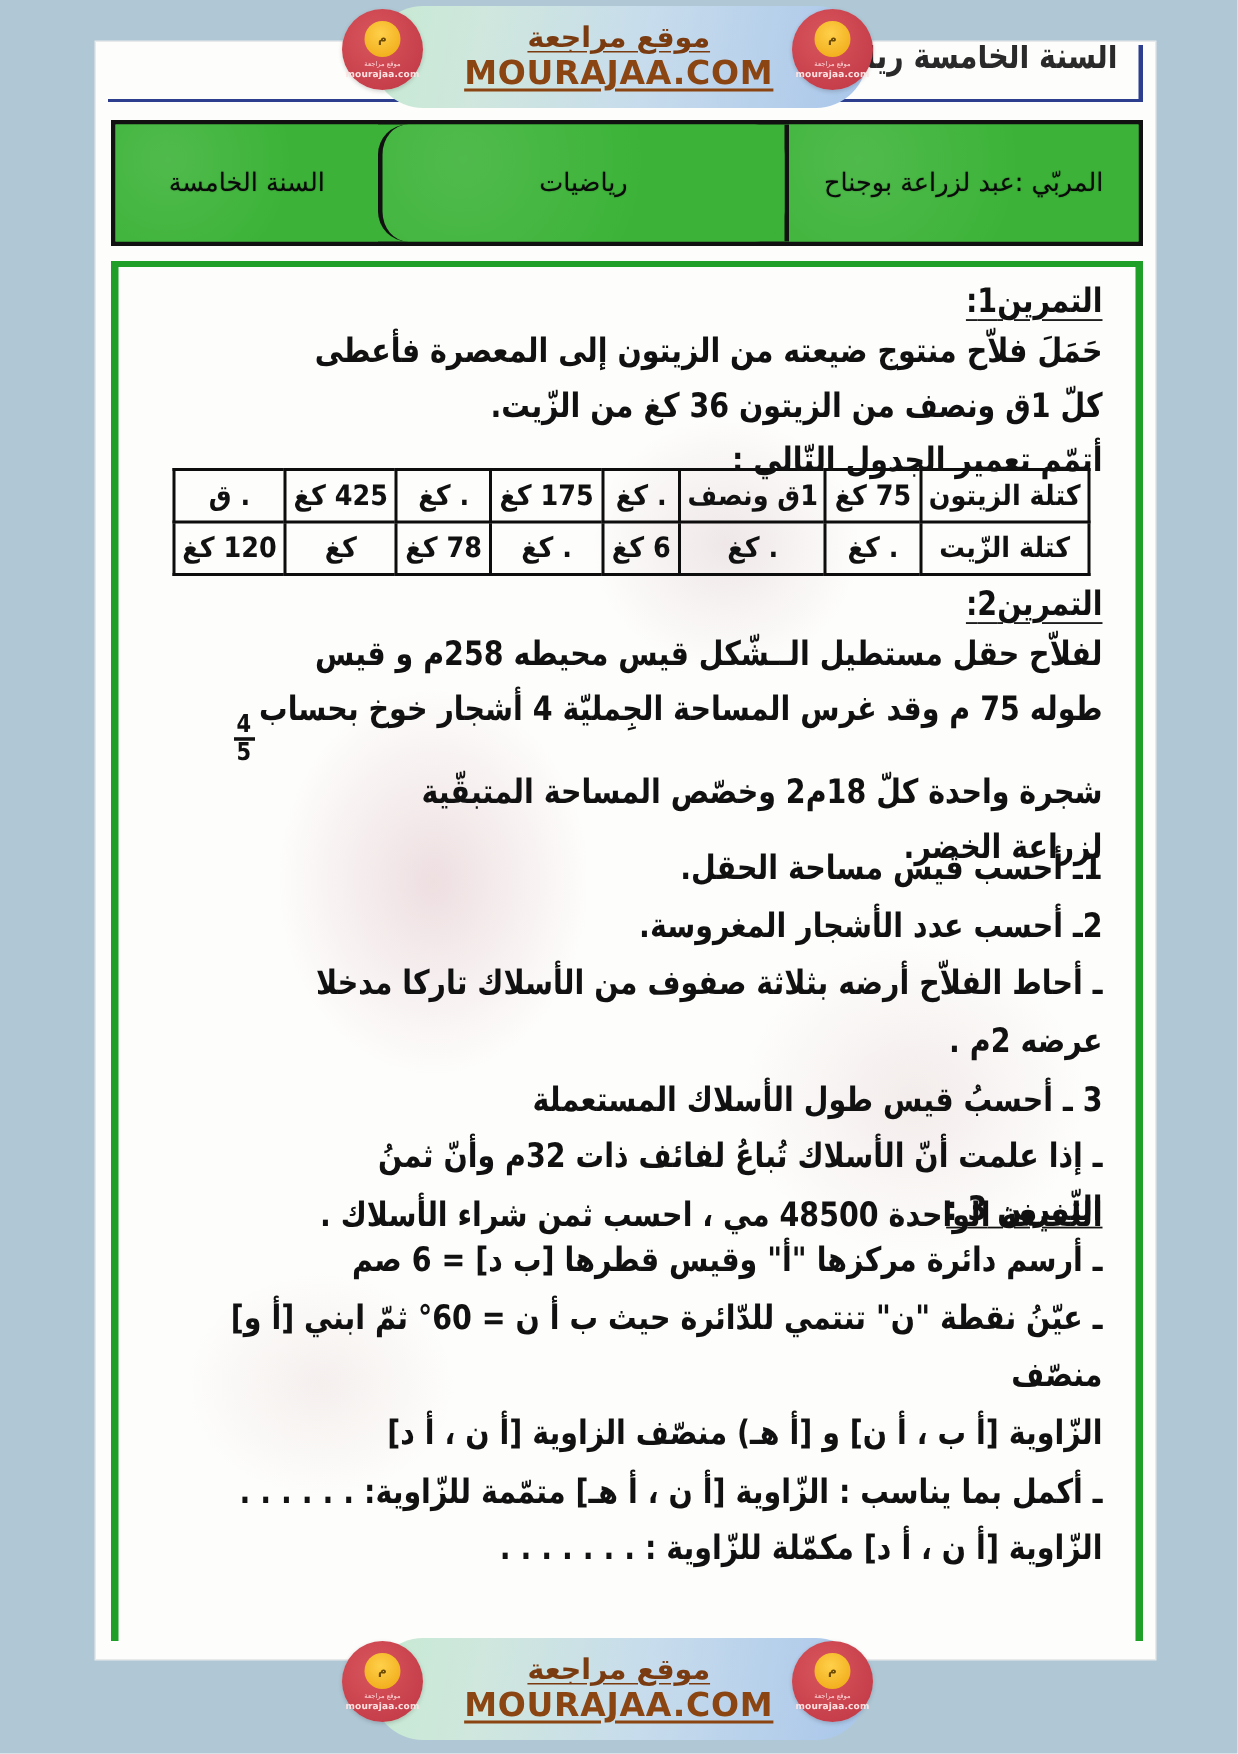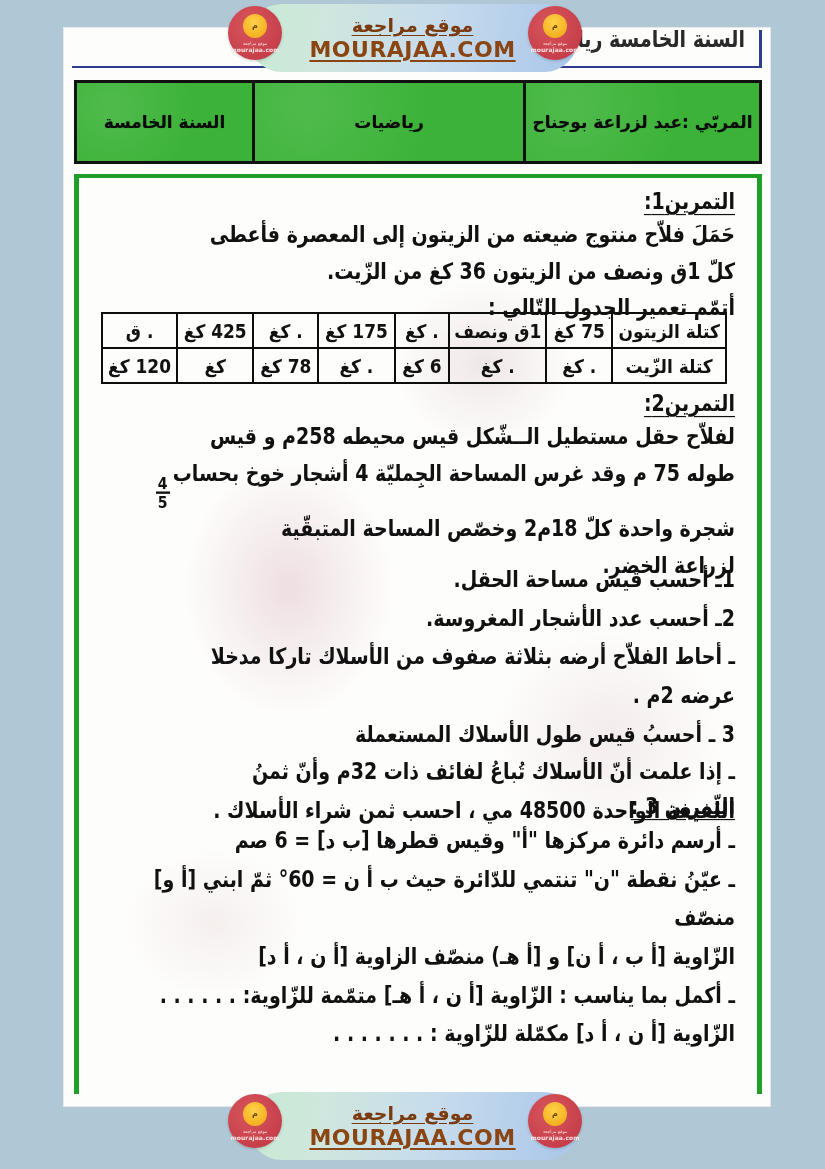--- a/index.html
+++ b/index.html
@@ -48,45 +48,45 @@
   
   .info-table{
     position:absolute;left:10px;top:52px;width:688px;height:84px;
     display:flex;flex-direction:row;
     border:3px solid #111;
     box-sizing:border-box;
     background:#3cb338;
   }
   .info-cell{
     display:flex;align-items:center;justify-content:center;
-    color:#0a0a0a;font-weight:bold;font-size:17px;
+    color:#0a0a0a;font-weight:normal;font-size:17px;
     border-left:3px solid #111;
     box-sizing:border-box;
     background:
       radial-gradient(circle at 20% 30%,rgba(255,255,255,.10),rgba(255,255,255,0) 55%),
       #3cb338;
     text-shadow:0 0 1px rgba(0,0,0,.4);
   }
   .info-cell:last-child{border-left:none;}
   .c-teacher{flex:0 0 236px;}
-  .c-subject{flex:1 1 auto;}
+  .c-subject{flex:1 1 auto;border-radius:20px;}
   .c-year{flex:0 0 175px;}
 
   
   .body-frame{
     position:absolute;left:10px;top:146px;width:688px;height:920px;
     border-right:5px solid #1f9e28;
     border-left:5px solid #1f9e28;
     border-top:4px solid #1f9e28;
     box-sizing:border-box;
     overflow:hidden;
   }
   .body-inner{
     position:absolute;inset:0;
-    padding:6px 22px 0 22px;
+    padding:6px 22px 0 36px;
     box-sizing:border-box;
   }
 
   
   .hw{
     font-family:"DejaVu Sans","Liberation Sans",sans-serif;
     color:#111;
     direction:rtl;text-align:right;
     transform:scaleY(1.18);
     transform-origin:top right;

